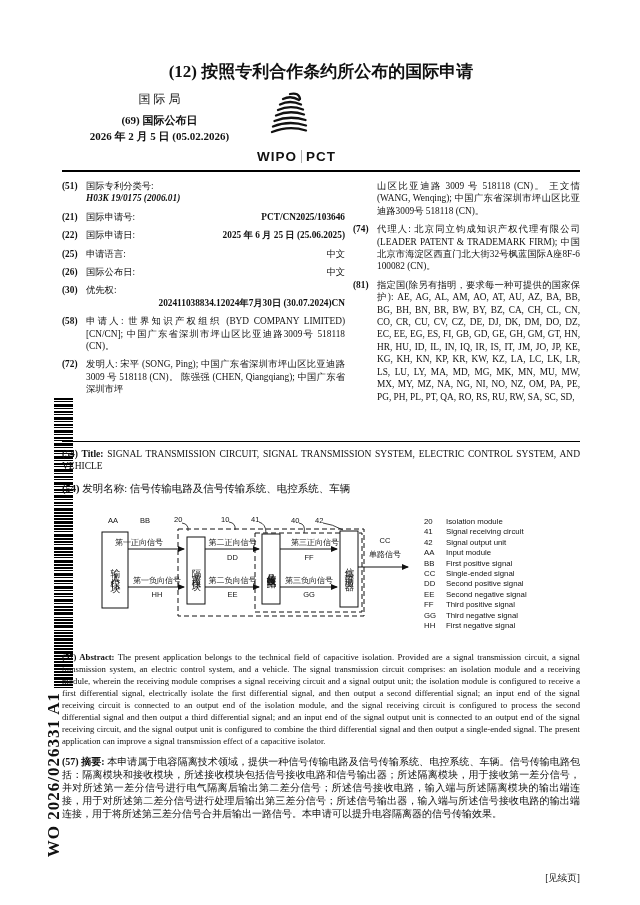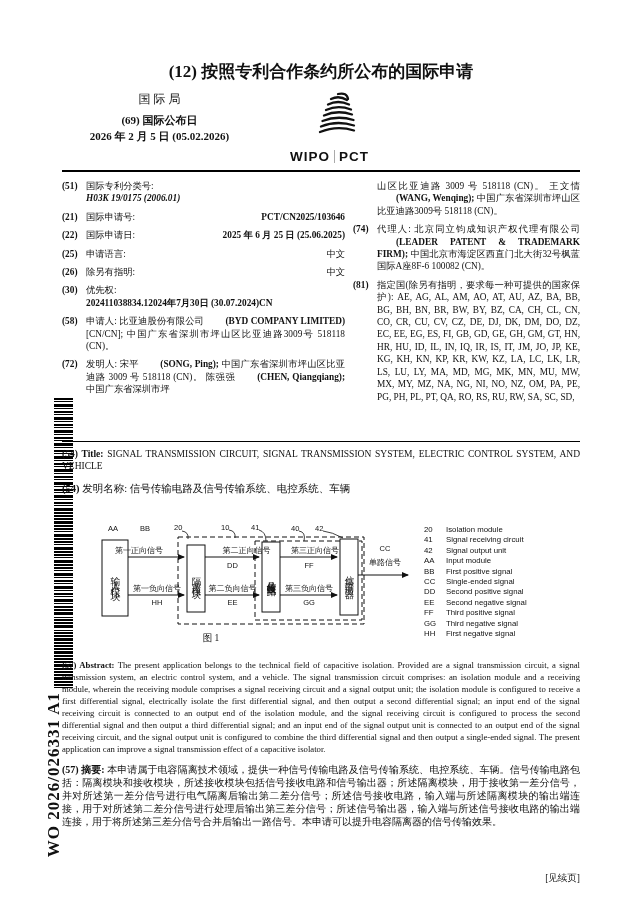--- a/index.html
+++ b/index.html
@@ -23,21 +23,21 @@
   
   .content { position:absolute; left:62px; top:0; width:518px; }
   .doc-type { margin-top:60px; text-align:center; font-weight:bold; font-size:17px; }
   .header-row { display:flex; margin-top:6px; }
   .h-left { width:195px; text-align:center; }
   .org-line { font-weight:bold; font-size:12.5px; }
   .org-line .small { font-size:10px; }
   .org-sub { font-size:12px; margin-top:2px; }
   .pub-date-label { font-weight:bold; font-size:11px; margin-top:5px; }
   .pub-date { font-weight:bold; font-size:11px; margin-top:1px; }
-  .h-center { width:112px; display:flex; flex-direction:column; align-items:flex-end; }
+  .h-center { width:112px; display:flex; flex-direction:column; align-items:flex-start; }
   .wipo-text { font-family:"Liberation Sans",sans-serif; font-weight:bold; font-size:13.5px;
     display:flex; align-items:center; margin-top:2px; letter-spacing:1px; }
   .wipo-text .bar { display:inline-block; width:1px; height:13px; background:#aaa; margin:0 4px; }
   .h-right { flex:1; padding-left:6px; }
   .barcode-top { height:23px; margin-top:3px;
     background:repeating-linear-gradient(90deg,
       #000 0 2px,#fff 2px 3px,#000 3px 4.5px,#fff 4.5px 6px,
       #000 6px 9px,#fff 9px 10px,#000 10px 11px,#fff 11px 13.5px,
       #000 13.5px 15px,#fff 15px 16px);
   }
@@ -49,28 +49,28 @@
   .biblio { display:flex; margin-top:8px; font-size:9.3px; line-height:12.4px; }
   .col-left { width:283px; }
   .col-right { width:227px; margin-left:8px; }
   .field { display:flex; margin-bottom:6px; }
   .field .lbl { width:24px; flex-shrink:0; font-weight:bold; }
   .field .body { flex:1; }
   .kv { display:flex; justify-content:space-between; }
   .kv .val { font-weight:bold; }
   .kv .val.plain { font-weight:normal; }
   .ipc-val { font-weight:bold; font-style:italic; }
-  .prio-row { display:flex; justify-content:flex-start; font-weight:bold; }
+  .prio-row { display:flex; justify-content:flex-end; font-weight:bold; }
   .para { text-align:justify; }
-  .para b { font-weight:bold;margin-left:19px; }
+  .para b { font-weight:normal; }
   
   .title-en { font-size:9.5px; line-height:12.5px; margin-top:6px; text-align:justify; }
   .title-zh { font-size:10.5px; margin-top:9px; }
   
-  .diagram-row { position:relative; height:130px; margin-top:28px;text-decoration:underline; }
+  .diagram-row { position:relative; height:130px; margin-top:20px;text-decoration:underline; }
   .canvas { position:absolute; left:38px; top:0; width:320px; height:130px; }
   .canvas svg { position:absolute; left:0; top:0; }
   .dlab { position:absolute; font-size:8px; line-height:9px; text-align:center; }
   .dref { font-family:"Liberation Sans",sans-serif; font-size:7.5px; }
   .dcode { font-family:"Liberation Sans",sans-serif; font-size:7.5px; }
   .vbox { position:absolute; display:flex; align-items:center; justify-content:center;
     writing-mode:vertical-lr; text-orientation:upright; font-size:9.5px; }
   .fig-caption { position:absolute; left:38px; top:108px; width:222px; text-align:center; font-size:9.5px; }
   .legend { position:absolute; left:362px; top:1px; width:156px;
     font-family:"Liberation Sans",sans-serif; font-size:7.8px; line-height:10.4px; }
@@ -160,42 +160,42 @@
           <span class="lbl">(25)</span>
           <span class="body kv">
             <span>申请语言:</span>
             <span class="val plain">中文</span>
           </span>
         </div>
 
         <div class="field">
           <span class="lbl">(26)</span>
           <span class="body kv">
-            <span>除另有指明:</span>
+            <span>国际公布日:</span>
             <span class="val plain">中文</span>
           </span>
         </div>
 
         <div class="field">
           <span class="lbl">(30)</span>
           <span class="body">
             <span>优先权:</span>
             <span class="prio-row">
               <span>202411038834.1</span>
               <span>2024年7月30日 (30.07.2024)</span>
               <span>CN</span>
             </span>
           </span>
         </div>
 
         <div class="field">
           <span class="lbl">(58)</span>
           <span class="body para">
             <span>申请人:</span>
-            <span>比亚迪股份有限公司</span>
+            <span>世界知识产权组织</span>
             <b>(BYD COMPANY LIMITED)</b>
             <span>[CN/CN]; 中国广东省深圳市坪山区比亚迪路3009号 518118 (CN)。</span>
           </span>
         </div>
 
         <div class="field">
           <span class="lbl">(72)</span>
           <span class="body para">
             <span>发明人:</span>
             <span>宋平</span>
@@ -296,33 +296,32 @@
         <span class="dlab dref" style="left:215px;top:0">42</span>
 
         <span class="vbox" style="left:2px;top:16px;width:26px;height:76px;letter-spacing:5px;font-size:10px">输入模块</span>
         <span class="vbox" style="left:87px;top:21px;width:18px;height:67px;letter-spacing:4px">隔离模块</span>
         <span class="vbox" style="left:162px;top:18px;width:18px;height:70px;letter-spacing:1px">信号接收电路</span>
         <span class="vbox" style="left:240px;top:15px;width:18px;height:76px;letter-spacing:3.5px">信号输出器</span>
 
         <span class="dlab" style="left:10px;top:22px;width:58px">第一正向信号</span>
         <span class="dlab" style="left:28px;top:60px;width:58px">第一负向信号</span>
         <span class="dlab dcode" style="left:28px;top:74px;width:58px">HH</span>
-        <span class="dlab" style="left:117px;top:22px;width:59px">第二正向信号</span>
+        <span class="dlab" style="left:103px;top:22px;width:59px">第二正向信号</span>
         <span class="dlab dcode" style="left:103px;top:37px;width:59px">DD</span>
         <span class="dlab" style="left:103px;top:60px;width:59px">第二负向信号</span>
         <span class="dlab dcode" style="left:103px;top:74px;width:59px">EE</span>
         <span class="dlab" style="left:184px;top:22px;width:62px">第三正向信号</span>
         <span class="dlab dcode" style="left:178px;top:37px;width:62px">FF</span>
         <span class="dlab" style="left:178px;top:60px;width:62px">第三负向信号</span>
         <span class="dlab dcode" style="left:178px;top:74px;width:62px">GG</span>
         <span class="dlab dcode" style="left:262px;top:20px;width:46px">CC</span>
         <span class="dlab" style="left:262px;top:34px;width:46px">单路信号</span>
       </div>
 
-      <div class="fig-caption">图 1</div>
 
       <div class="legend">
         <div class="row">
             <span class="code">20</span>
             <span class="desc">Isolation module</span>
           </div>
         <div class="row">
             <span class="code">41</span>
             <span class="desc">Signal receiving circuit</span>
           </div>

